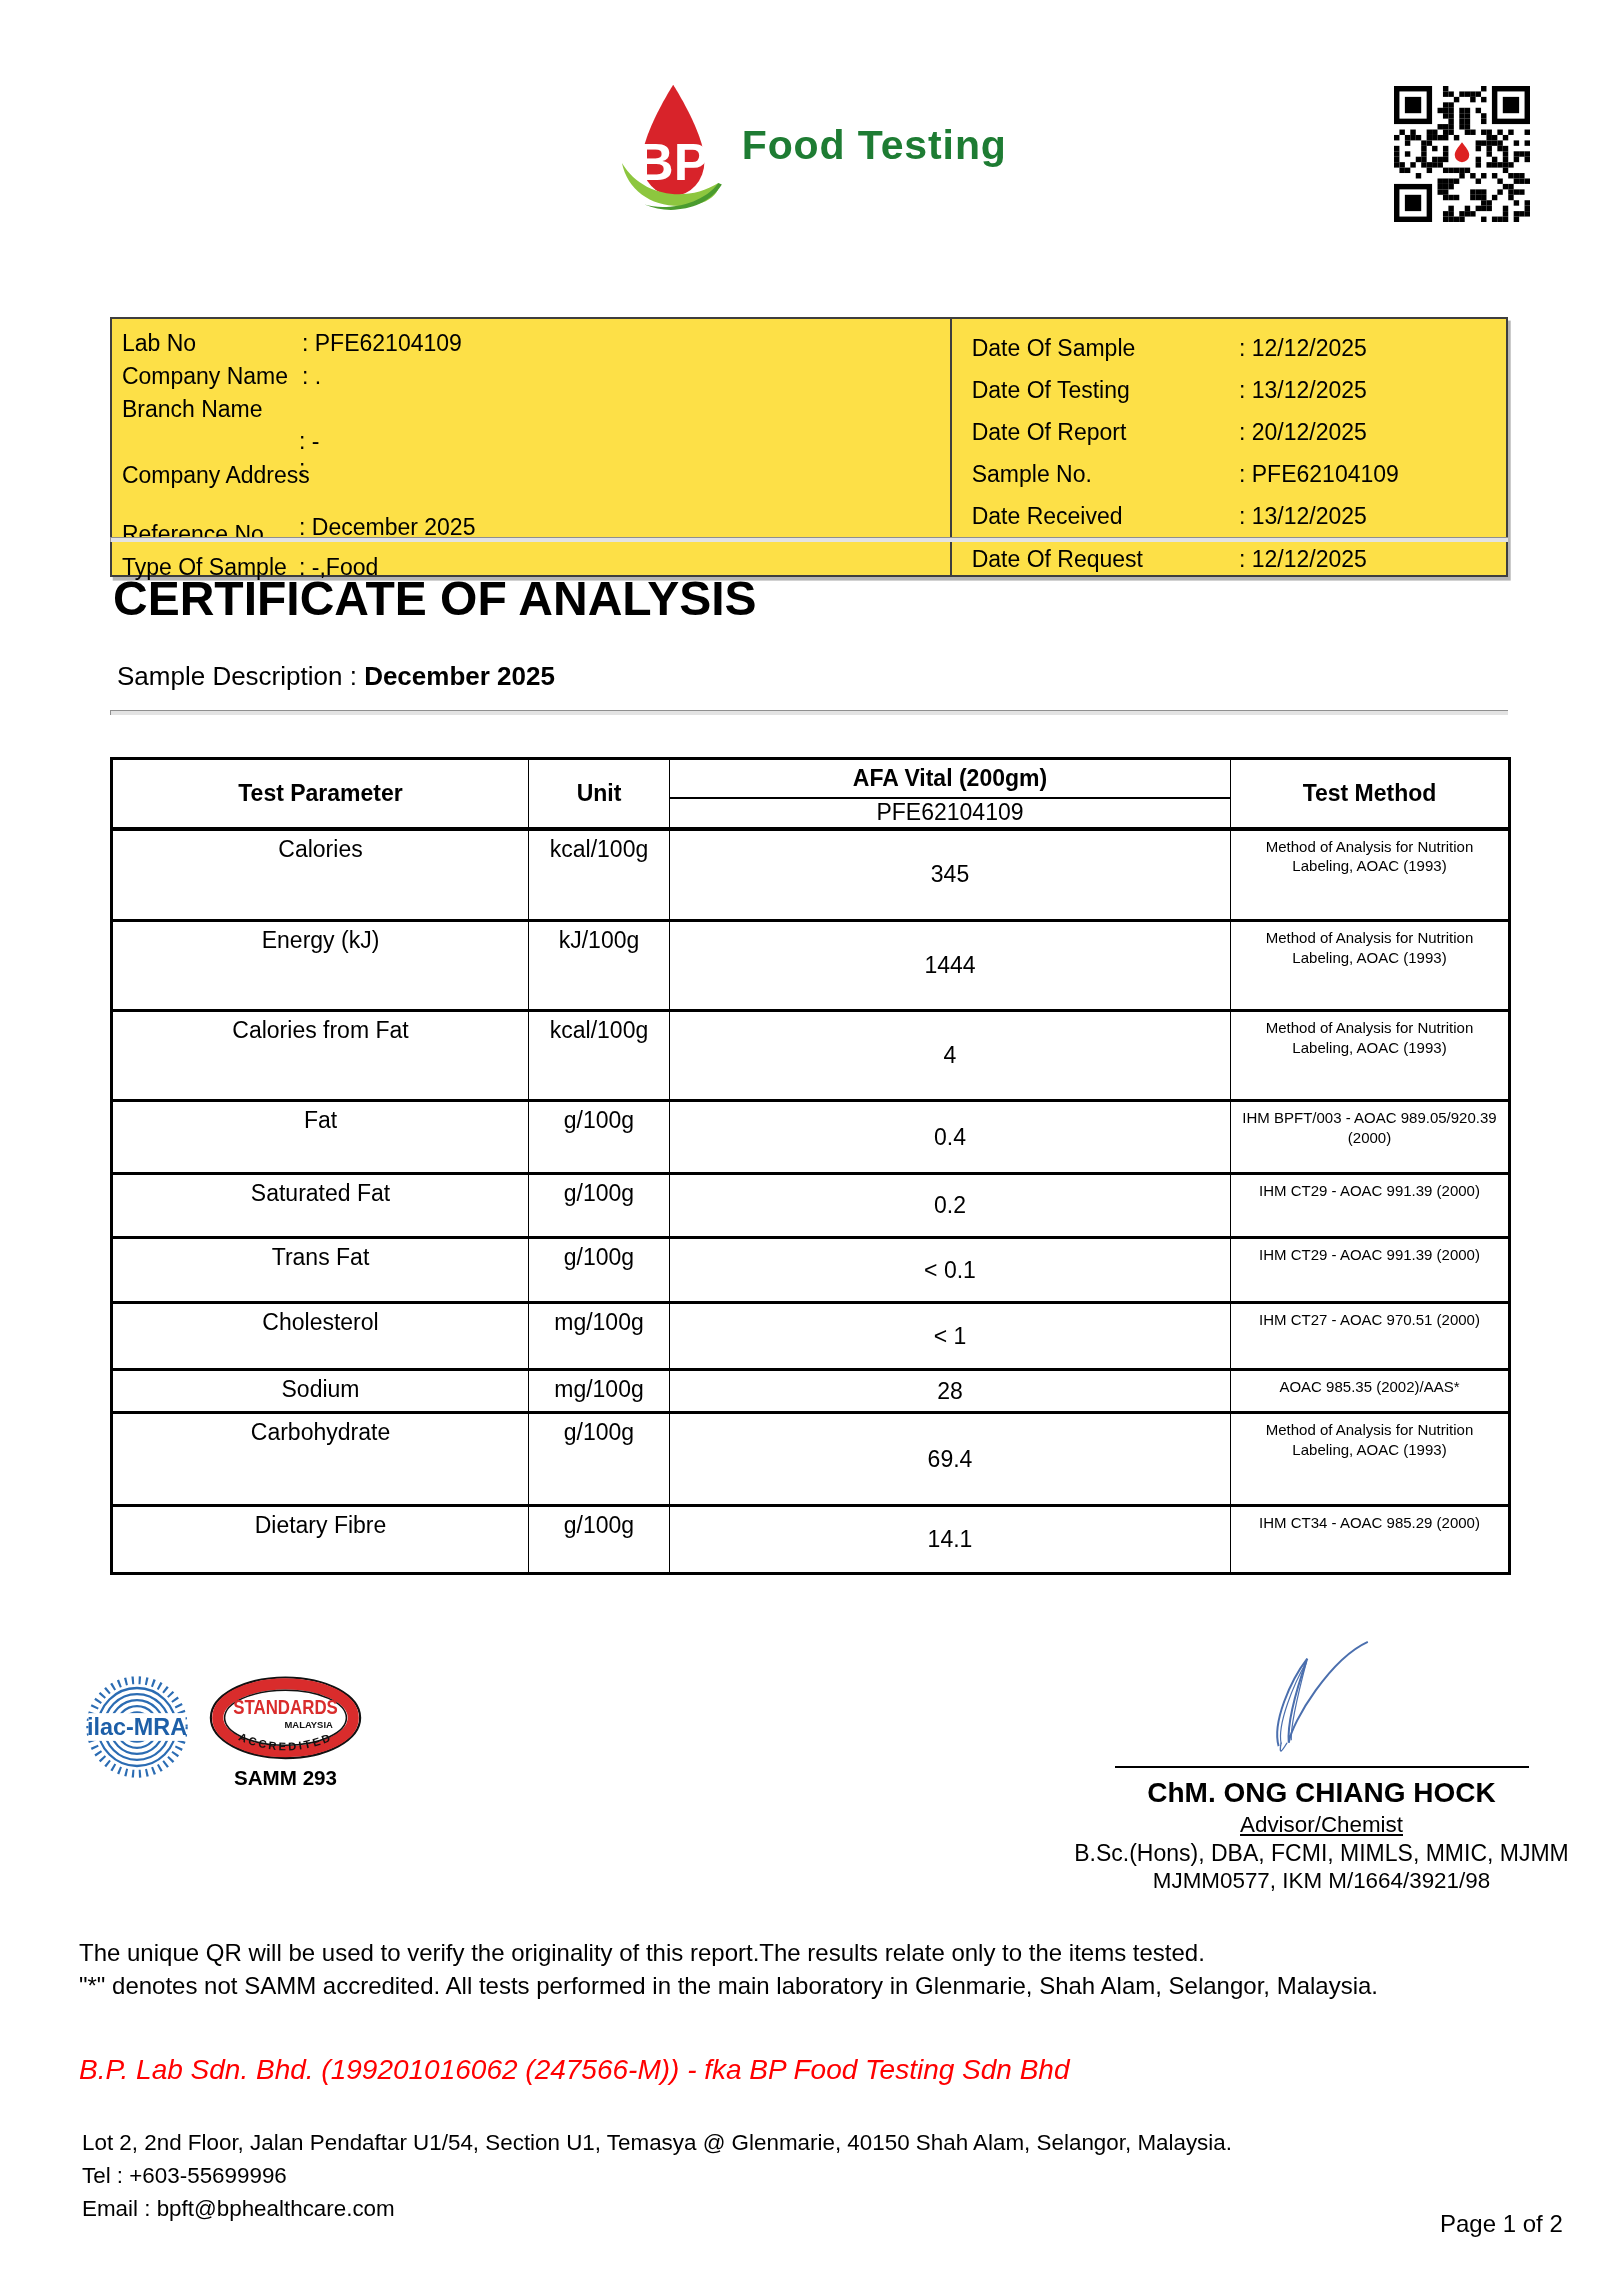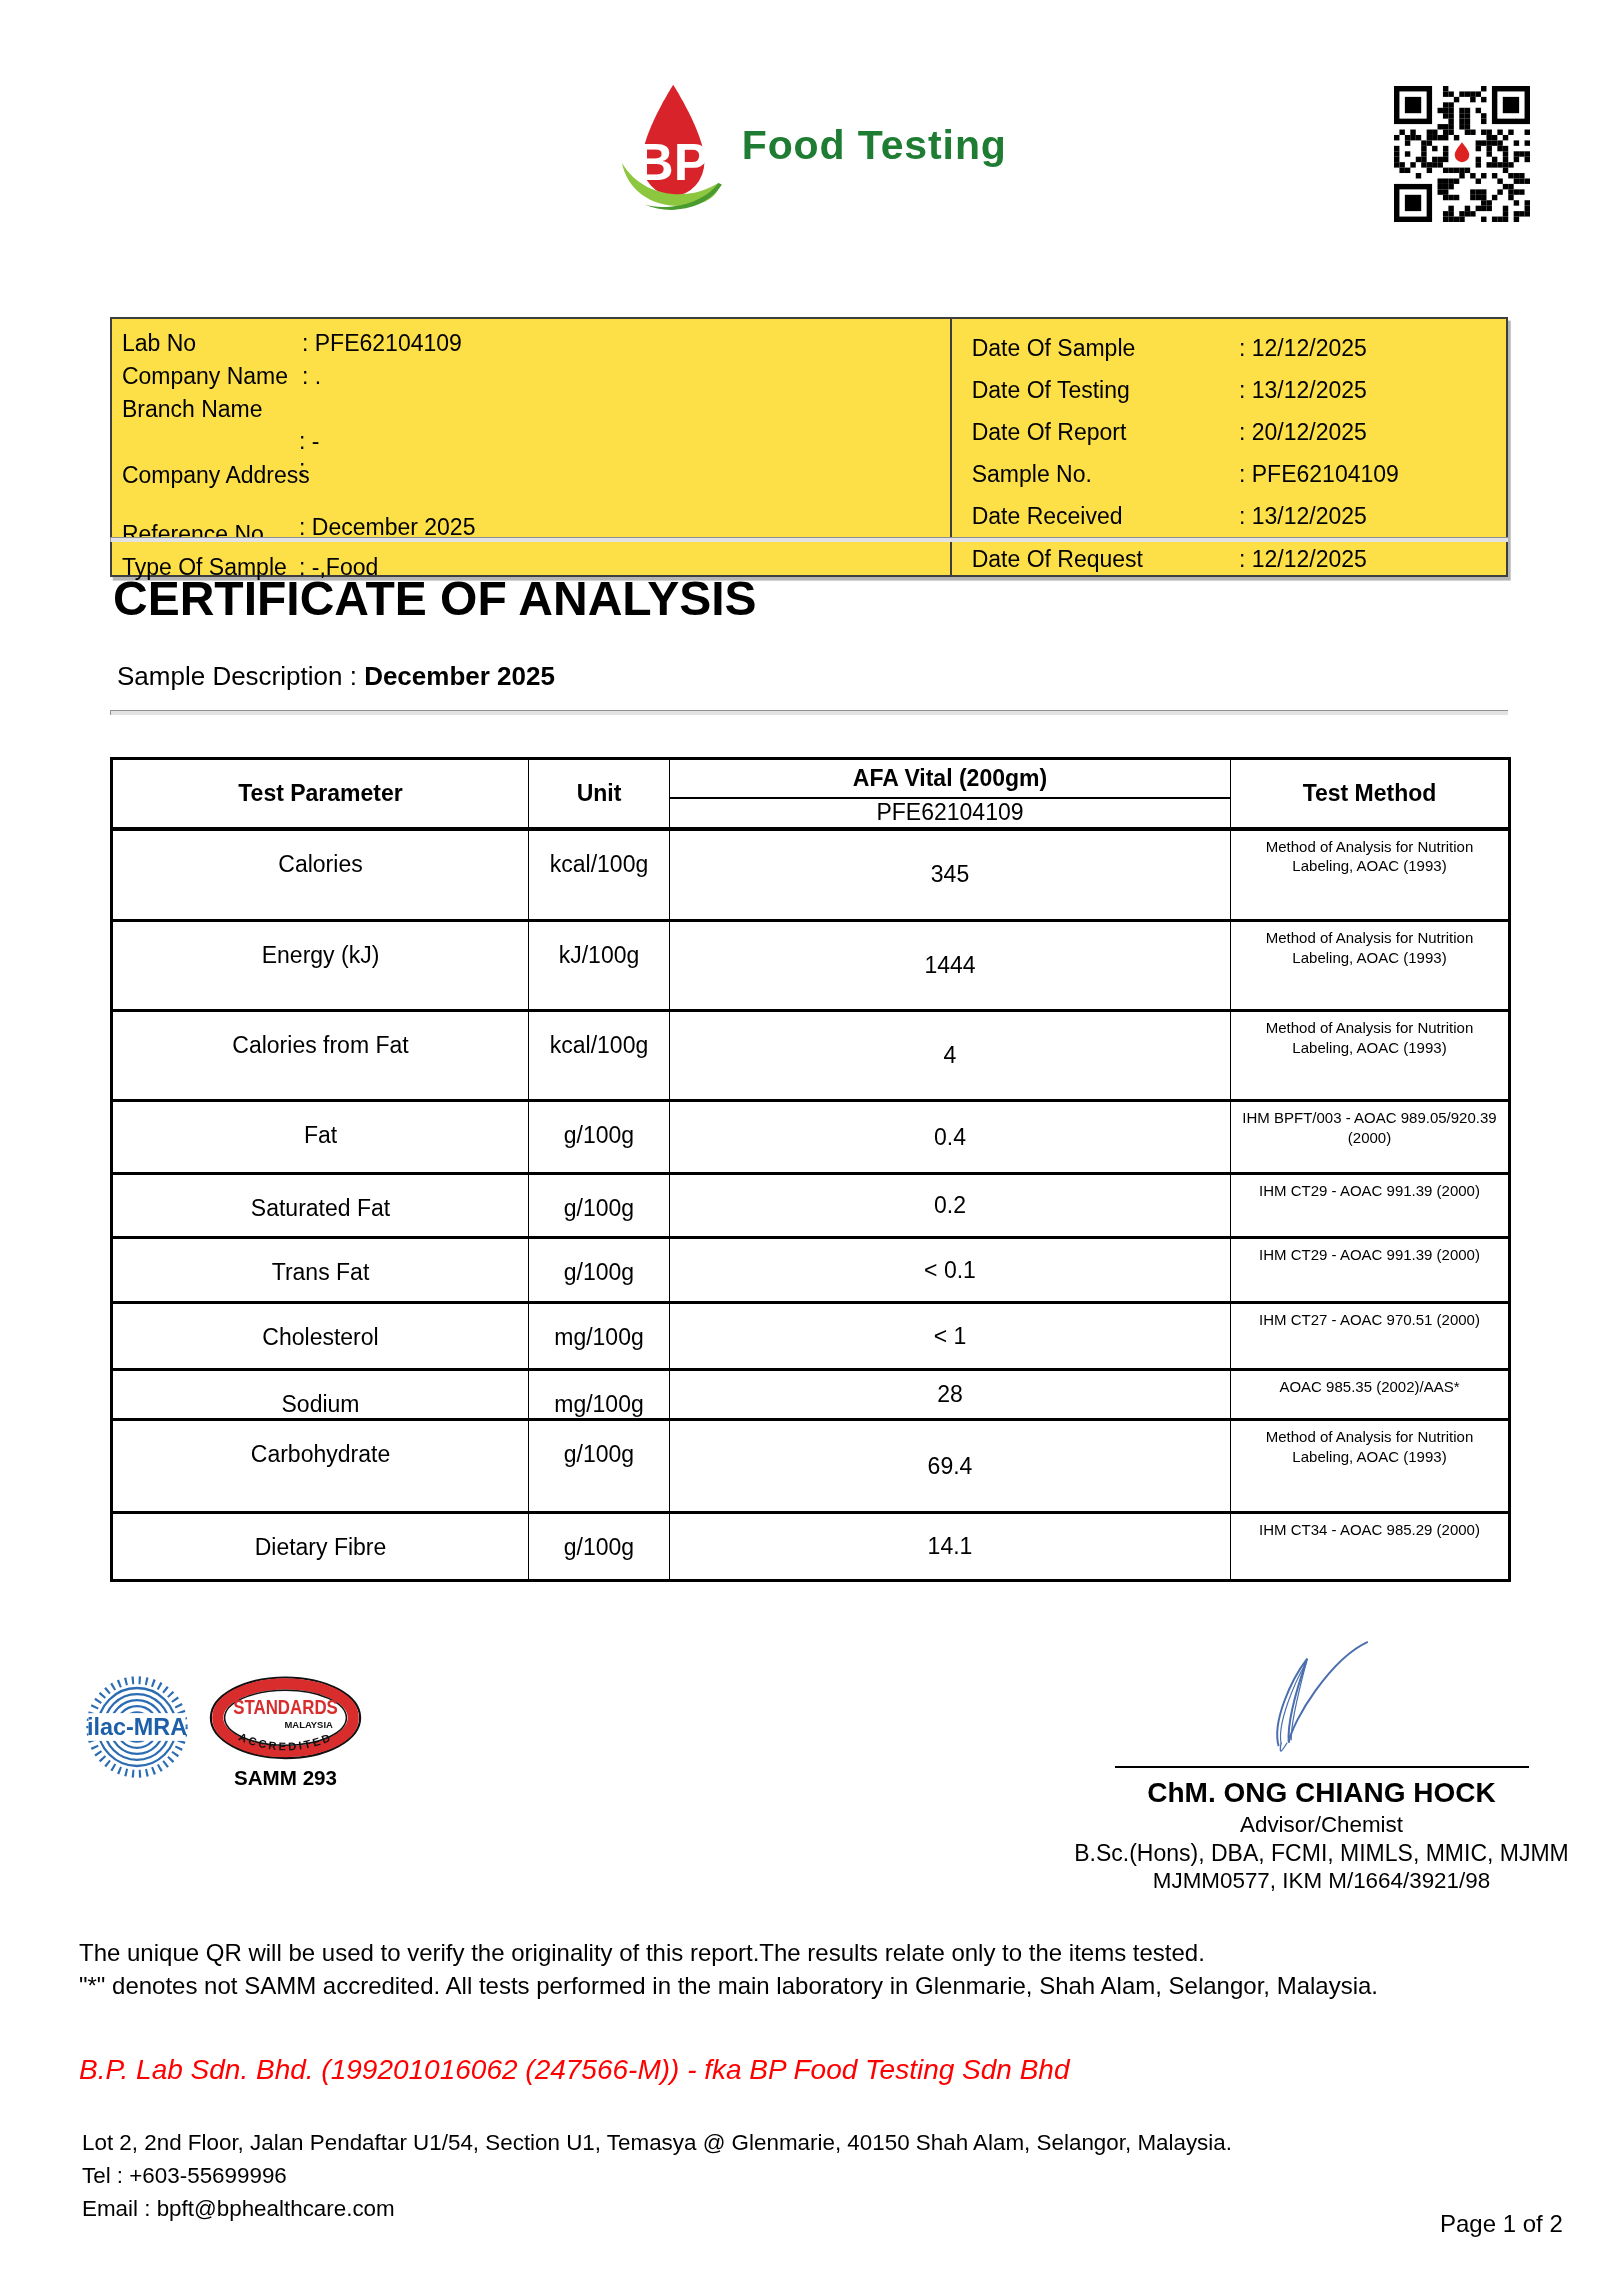--- a/index.html
+++ b/index.html
@@ -32,37 +32,37 @@
   
   table.results { position:absolute; left:110px; top:757px; width:1398px;
                   border-collapse:collapse; table-layout:fixed;
                   border:3.6px solid #000; font-size:23px; }
   table.results th, table.results td { border:1.8px solid #000; text-align:center; }
   table.results thead th { font-weight:bold; }
   table.results thead tr.sub th { font-weight:normal; }
   .th-sample { border-bottom:2.7px solid #000 !important; }
   table.results tbody td { border-top:3.6px solid #000; }
   table.results tbody tr { page-break-inside:avoid; }
-  td.param, td.unit { vertical-align:top; padding-top:20px; }
+  td.param, td.unit { vertical-align:top; padding-top:5px; }
   td.value { vertical-align:middle; }
   td.method { vertical-align:top; padding:6.3px 9px 0 9px; line-height:1.3; font-size:15px; }
   table.results thead tr.sub { border-bottom:4.5px solid #000; }
 
   
   .seal-ilac { position:absolute; left:85px; top:1675px; }
   .seal-std  { position:absolute; left:204px; top:1673px; }
   .samm { position:absolute; left:204px; top:1766px; width:163px; text-align:center;
           font-size:20.6px; font-weight:bold; }
 
   
   .sig-art { position:absolute; left:1245px; top:1637px; }
   .sig-line { position:absolute; left:1115px; top:1766px; width:414px; border-top:2.7px solid #000; }
   .sig-name { position:absolute; left:1070px; top:1777px; width:503px; text-align:center;
               font-size:28px; font-weight:bold; }
-  .sig-role { position:absolute; left:1070px; top:1812px; width:503px; text-align:center; font-size:22.4px; }
+  .sig-role { position:absolute; left:1070px; top:1812px; width:503px; text-align:center; font-size:22.4px;text-decoration:underline; }
   .sig-cred1 { position:absolute; left:1043px; top:1840px; width:557px; text-align:center; font-size:23px; }
   .sig-cred2 { position:absolute; left:1043px; top:1868px; width:557px; text-align:center; font-size:22.4px; }
 
   
   .disclaimer { position:absolute; left:79px; top:1936px; font-size:24px; line-height:33px; }
   .company-line { position:absolute; left:79px; top:2054px; font-size:28px; font-weight:normal;
                   font-style:italic; color:#ff0000; }
   .lab-footer { position:absolute; left:82px; top:2126px; font-size:22.4px; line-height:33px; }
   .lab-footer .lab-title { font-weight:bold; font-size:21.5px; }
   .page-num { position:absolute; left:1440px; top:2210px; font-size:24px; }

